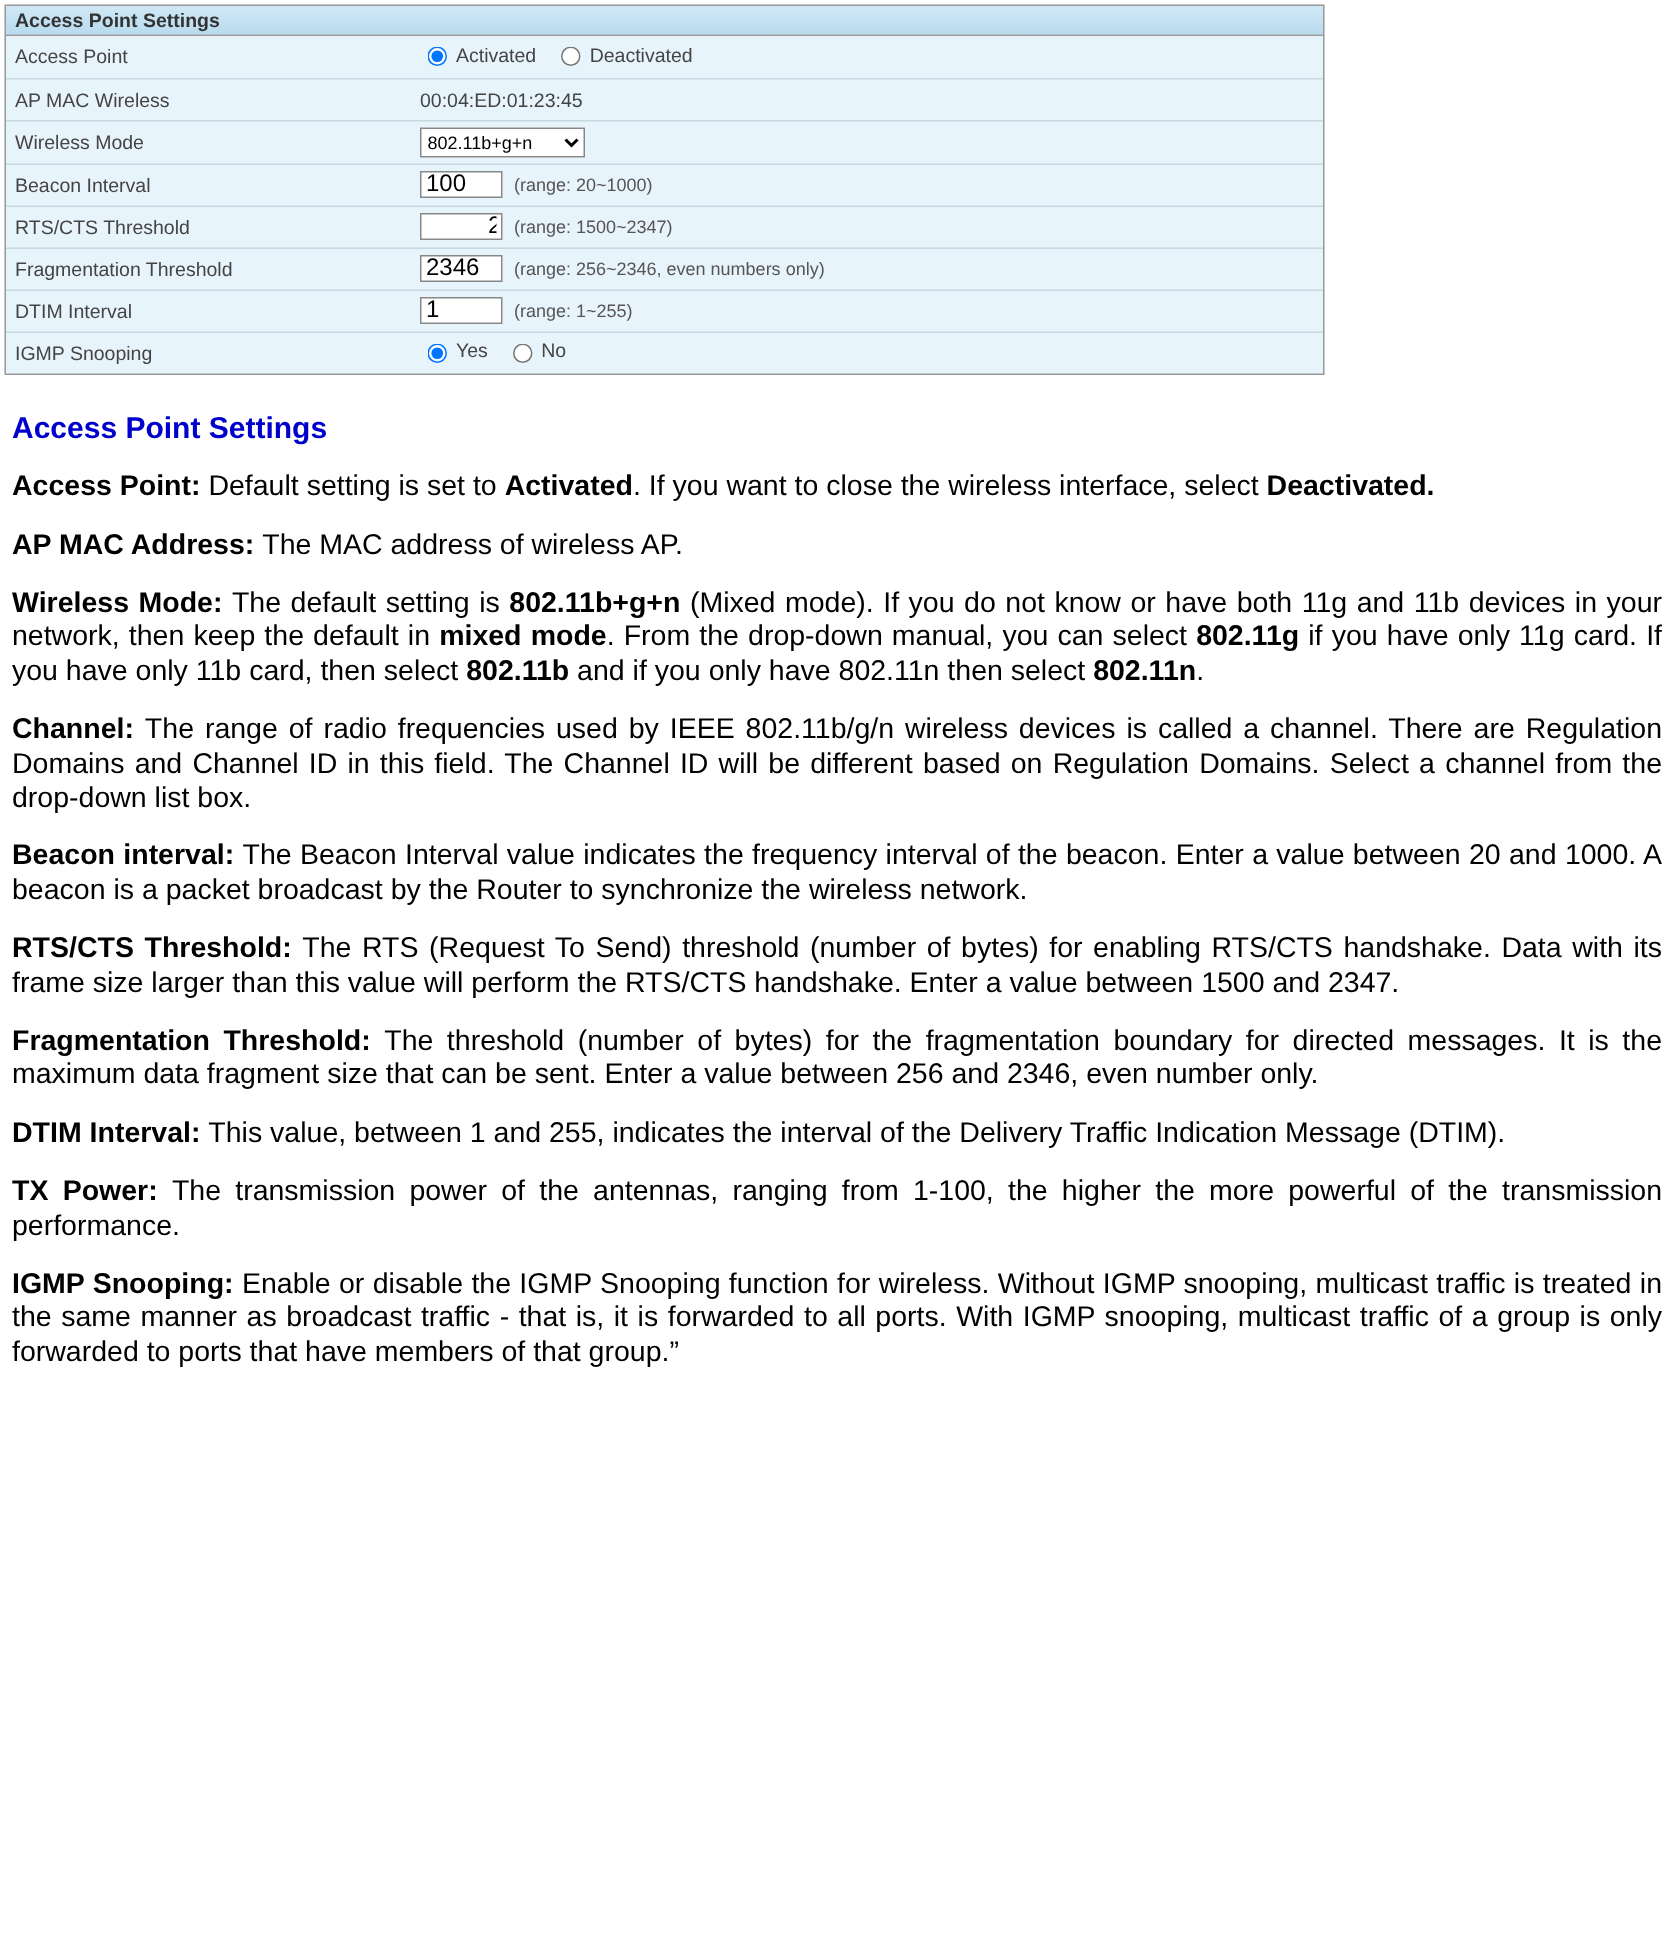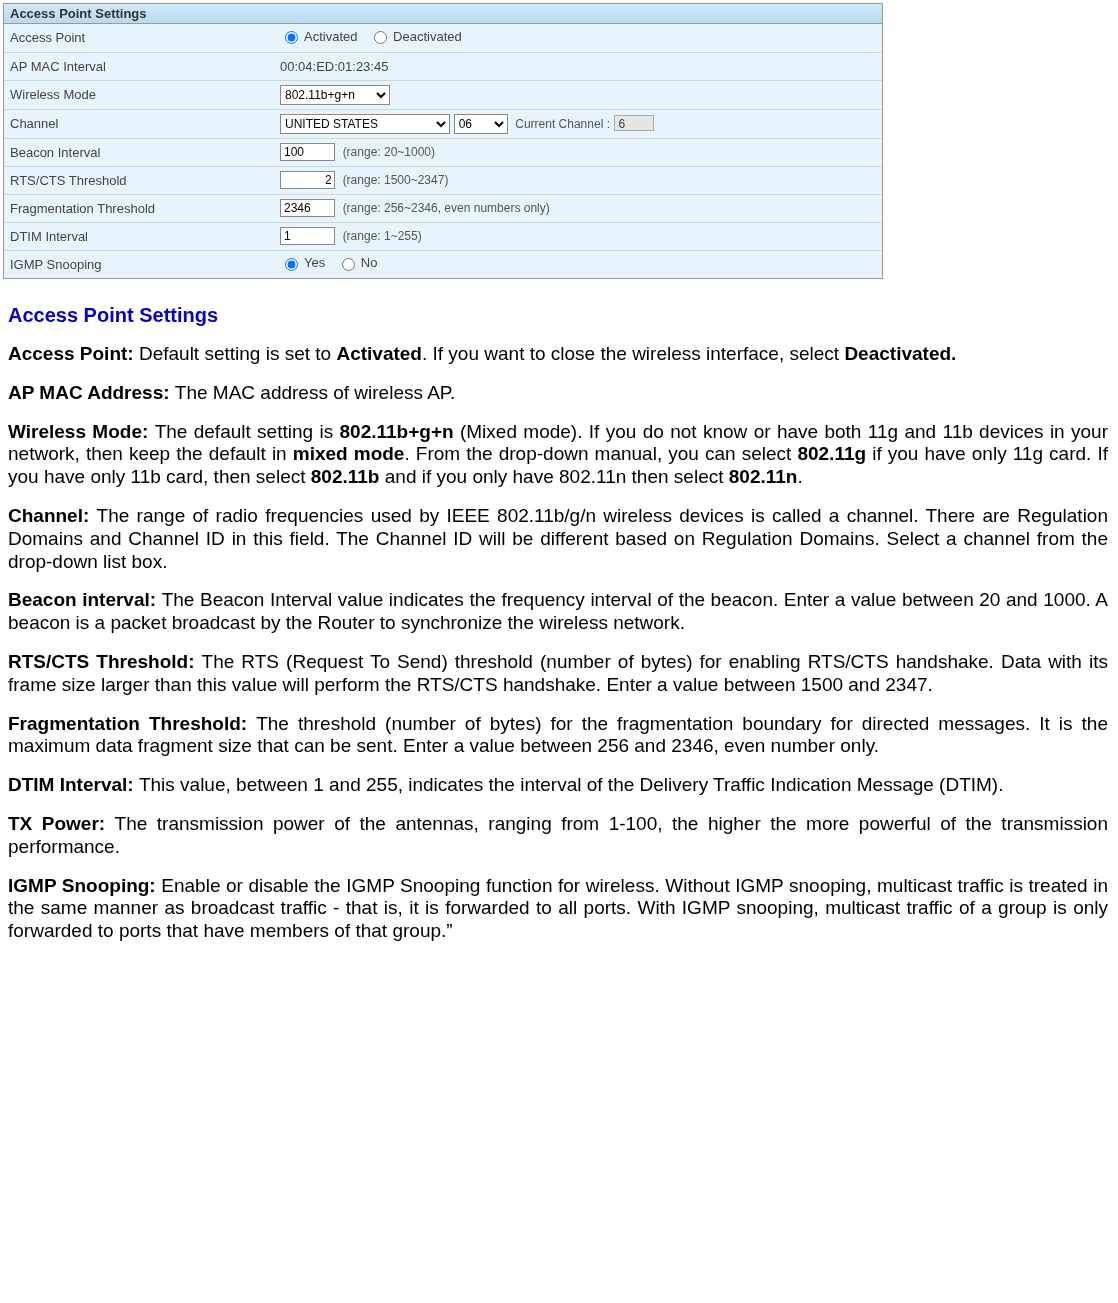--- a/index.html
+++ b/index.html
@@ -35,21 +35,21 @@
     font-size: 13px;
     color: #444;
     vertical-align: middle;
     height: 28px;
   }
   .settings-table tr:last-child td { border-bottom: none; }
   .settings-table td.label-cell { width: 270px; }
   .settings-table input[type="text"] {
     border: 1px solid #888;
     background: #fff;
-    font-size: 12px;
+    font-size: 16px;
     padding: 1px 3px;
     height: 18px;
   }
   .settings-table select {
     border: 1px solid #888;
     background: #fff;
     font-size: 12px;
     height: 20px;
   }
   .radio-wrap { display: inline-flex; align-items: center; gap: 3px; margin-right: 8px; }
@@ -97,45 +97,32 @@
           <input type="radio" checked="" style="">
           <span>Activated</span>
         </span>
         <span class="radio-wrap">
           <input type="radio" style="">
           <span>Deactivated</span>
         </span>
       </td>
     </tr>
     <tr>
-      <td class="label-cell">AP MAC Interval</td>
+      <td class="label-cell">AP MAC Wireless</td>
       <td>00:04:ED:01:23:45</td>
     </tr>
     <tr>
       <td class="label-cell">Wireless Mode</td>
       <td>
         <select style="width:110px;">
           <option>802.11b+g+n</option>
         </select>
       </td>
     </tr>
     <tr>
-      <td class="label-cell">Channel</td>
-      <td>
-        <select style="width:170px;">
-          <option>UNITED STATES</option>
-        </select>
-        <select style="width:54px;">
-          <option>06</option>
-        </select>
-        <span class="hint">Current Channel :</span>
-        <span class="readonly-box">6</span>
-      </td>
-    </tr>
-    <tr>
       <td class="label-cell">Beacon Interval</td>
       <td>
         <input type="text" style="width: 55px;" value="100">
         <span class="hint">(range: 20~1000)</span>
       </td>
     </tr>
     <tr>
       <td class="label-cell">RTS/CTS Threshold</td>
       <td>
         <input type="text" style="width: 55px; padding-left: 44px;" value="2347">

